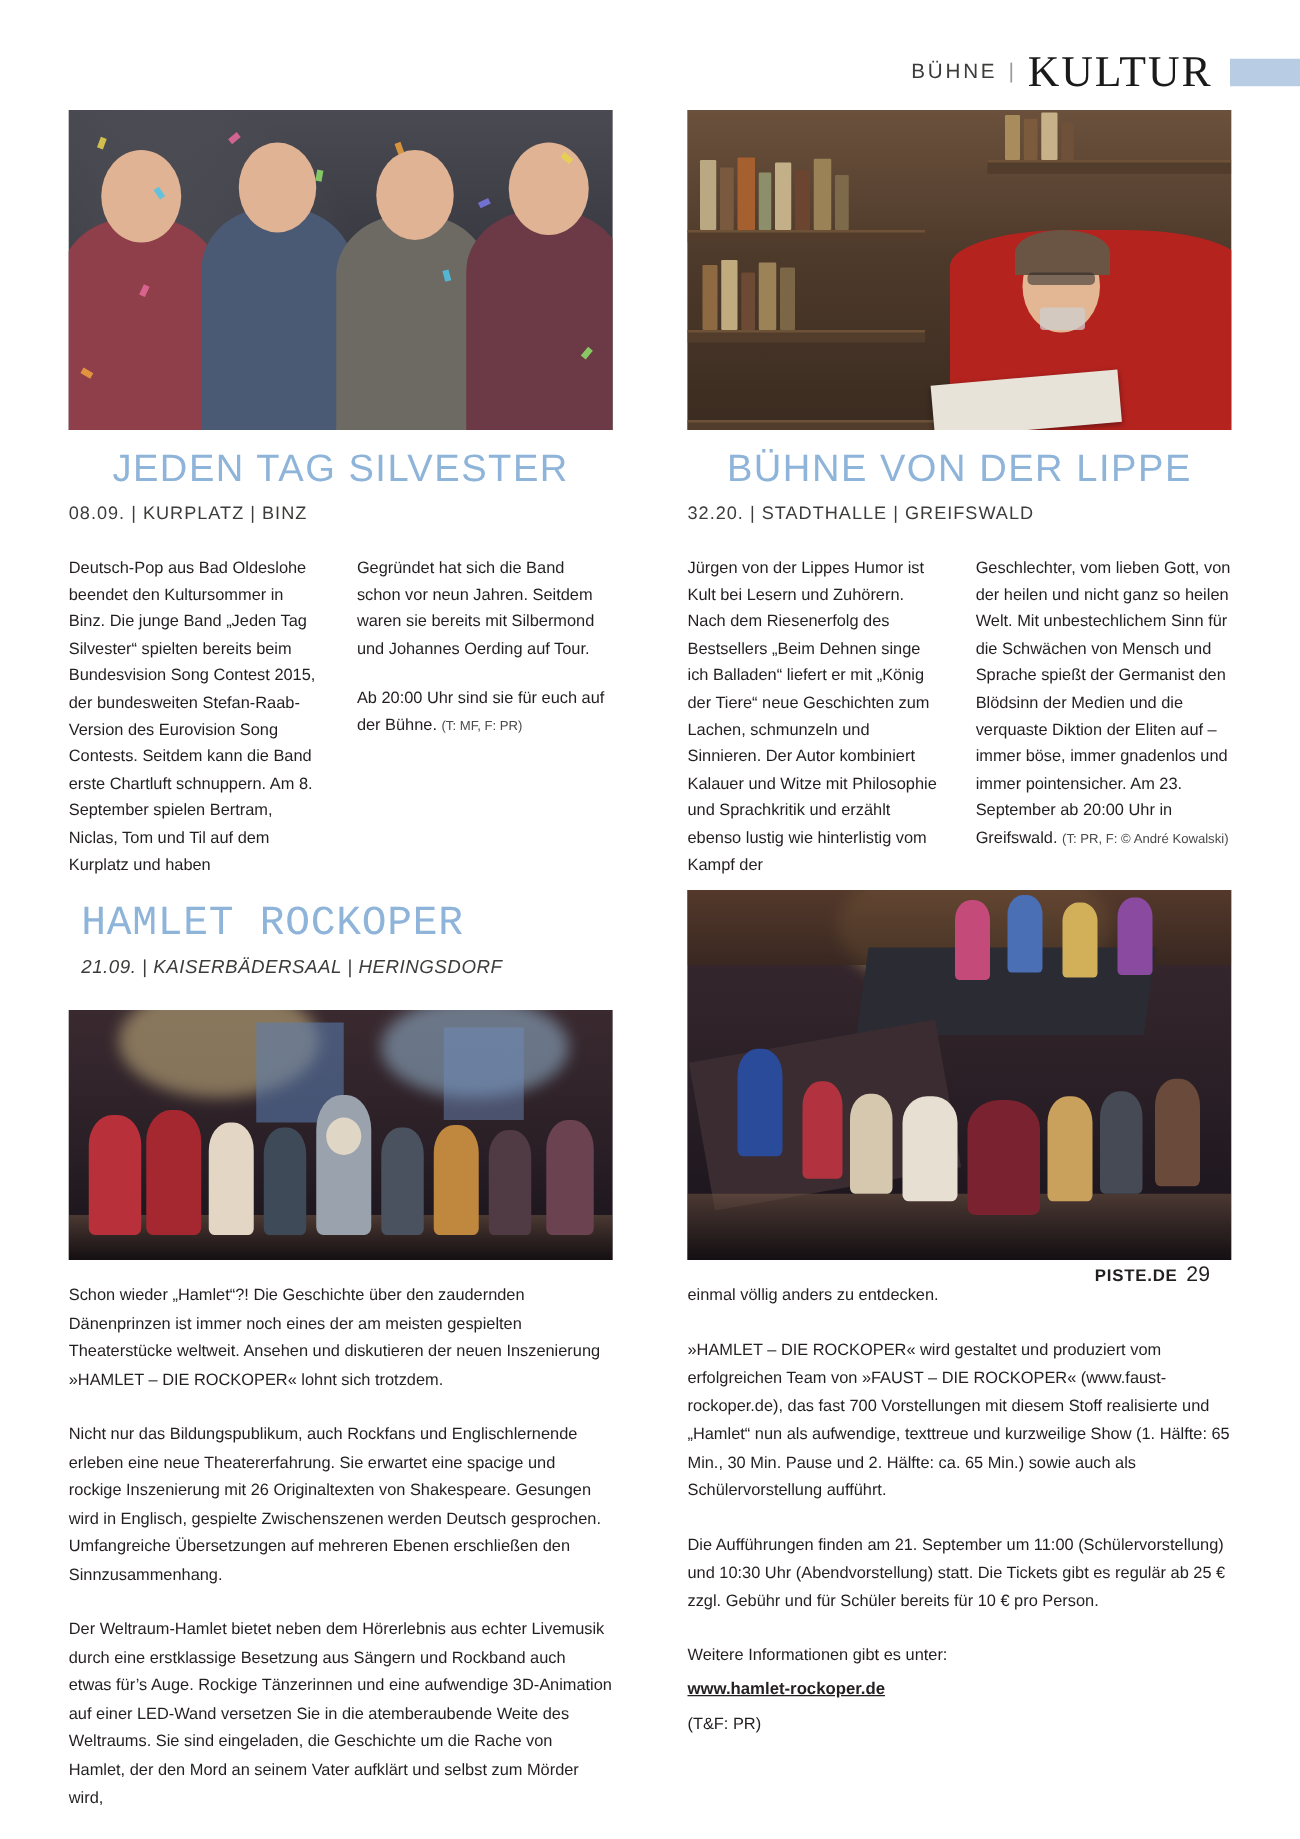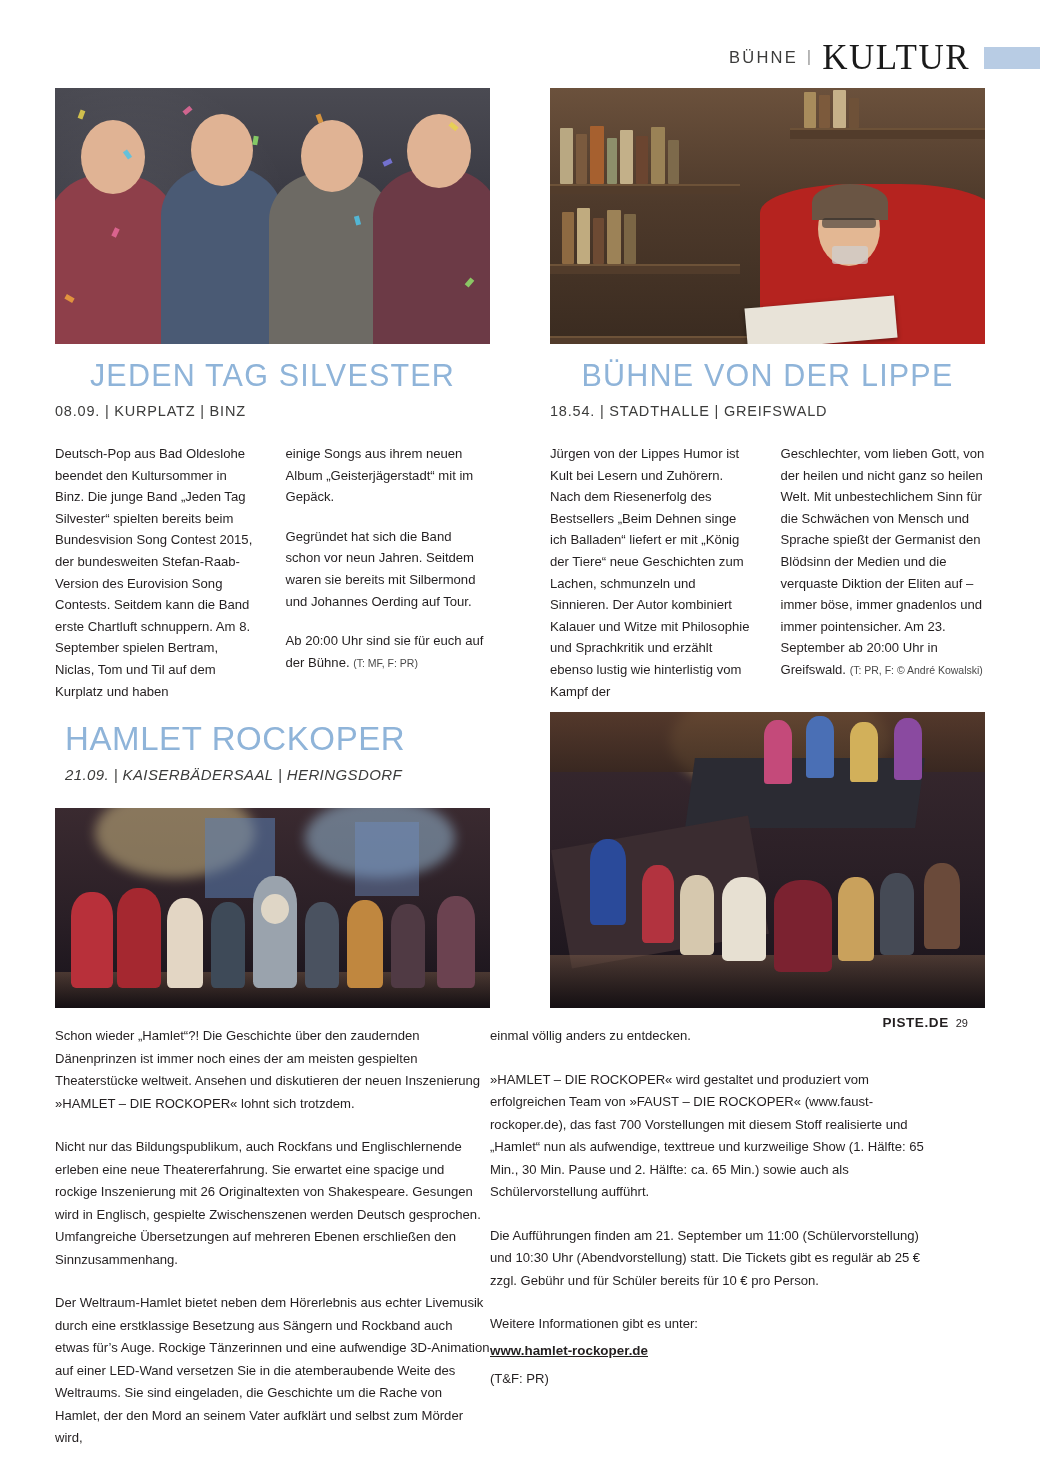--- a/index.html
+++ b/index.html
@@ -131,20 +131,21 @@
     left: 10px;
     top: 8px;
     width: 440px;
   }
   .hamlet-head .headline {
     text-align: left;
     font-size: 33px;
     margin-top: 0;
     color: #8fb4d9;
     letter-spacing: 0.6px;
+    font-family: Liberation Mono, monospace;
   }
   .hamlet-head .subline {
     text-align: left;
     margin-top: 8px;
     font-size: 15px;
     letter-spacing: 0.4px;
     font-style: italic;
   }
   .hamlet-photos {
     position: relative;
@@ -167,20 +168,21 @@
     height: 296px;
     overflow: hidden;
     background: #1d1a1c;
   }
   .hamlet-body {
     position: absolute;
     top: 1025px;
     left: 55px;
     width: 930px;
     display: flex;
+    gap: 60px;
   }
   .hamlet-body .wide-col {
     width: 435px;
   }
   .hamlet-body p {
     font-size: 13.1px;
     line-height: 22.5px;
     margin: 0 0 21px 0;
   }
   .link-bold {
@@ -198,21 +200,21 @@
     align-items: baseline;
     gap: 7px;
   }
   .footer .brand {
     font-size: 13.5px;
     font-weight: bold;
     letter-spacing: 0.6px;
     color: #231f20;
   }
   .footer .pagenum {
-    font-size: 11px;
+    font-size: 17px;
     color: #231f20;
   }
 
   
   .ph-band {
     position: absolute; inset: 0;
     background:
       radial-gradient(circle at 18% 58%, rgba(255,255,255,0.10), transparent 42%),
       linear-gradient(180deg, #4a4a52 0%, #3b3b44 40%, #2e2e36 100%);
   }
@@ -325,21 +327,20 @@
           </div>
         </div>
       </div>
       <div class="headline">JEDEN TAG SILVESTER</div>
       <div class="subline">08.09.  |  KURPLATZ  |  BINZ</div>
       <div class="twocol-body">
         <div class="tc">
           <p>Deutsch-Pop aus Bad Oldeslohe beendet den Kultursommer in Binz. Die junge Band „Jeden Tag Silvester“ spielten bereits beim Bundesvision Song Contest 2015, der bundesweiten Stefan-Raab-Version des Eurovision Song Contests. Seitdem kann die Band erste Chartluft schnuppern. Am 8. September spielen Bertram, Niclas, Tom und Til auf dem Kurplatz und haben</p>
         </div>
         <div class="tc">
-          <p>einige Songs aus ihrem neuen Album „Geisterjägerstadt“ mit im Gepäck.</p>
           <p>Gegründet hat sich die Band schon vor neun Jahren. Seitdem waren sie bereits mit Silbermond und Johannes Oerding auf Tour.</p>
           <p><span>Ab 20:00 Uhr sind sie für euch auf der Bühne.</span> <span class="credit">(T: MF, F: PR)</span></p>
         </div>
       </div>
     </div>
 
     <div class="col">
       <div class="photo">
         <div class="ph-lippe">
           <div class="shelf" style="left:0;top:96px;width:190px;height:8px;"></div>
@@ -371,21 +372,21 @@
           </div>
           <div class="man-body" style="left:210px;top:96px;width:235px;height:160px;"></div>
           <div class="man-head" style="left:268px;top:104px;"></div>
           <div class="hair" style="left:262px;top:96px;width:76px;height:36px;"></div>
           <div style="position:absolute;left:272px;top:130px;width:54px;height:10px;background:rgba(40,40,40,0.55);border-radius:4px;"></div>
           <div style="position:absolute;left:282px;top:158px;width:36px;height:18px;background:#cfcfcf;border-radius:3px;opacity:0.75;"></div>
           <div style="position:absolute;left:196px;top:214px;width:150px;height:42px;background:#e8e3d8;transform:rotate(-5deg);box-shadow:0 2px 5px rgba(0,0,0,0.4);"></div>
         </div>
       </div>
       <div class="headline">BÜHNE VON DER LIPPE</div>
-      <div class="subline">18.54.  |  STADTHALLE  |  GREIFSWALD</div>
+      <div class="subline">32.20.  |  STADTHALLE  |  GREIFSWALD</div>
       <div class="twocol-body">
         <div class="tc">
           <p>Jürgen von der Lippes Humor ist Kult bei Lesern und Zuhörern. Nach dem Riesenerfolg des Bestsellers „Beim Dehnen singe ich Balladen“ liefert er mit „König der Tiere“ neue Geschichten zum Lachen, schmunzeln und Sinnieren. Der Autor kombiniert Kalauer und Witze mit Philosophie und Sprachkritik und erzählt ebenso lustig wie hinterlistig vom Kampf der</p>
         </div>
         <div class="tc">
           <p><span>Geschlechter, vom lieben Gott, von der heilen und nicht ganz so heilen Welt. Mit unbestechlichem Sinn für die Schwächen von Mensch und Sprache spießt der Germanist den Blödsinn der Medien und die verquaste Diktion der Eliten auf – immer böse, immer gnadenlos und immer pointensicher. Am 23. September ab 20:00 Uhr in Greifswald.</span> <span class="credit">(T: PR, F: © André Kowalski)</span></p>
         </div>
       </div>
     </div>
 

